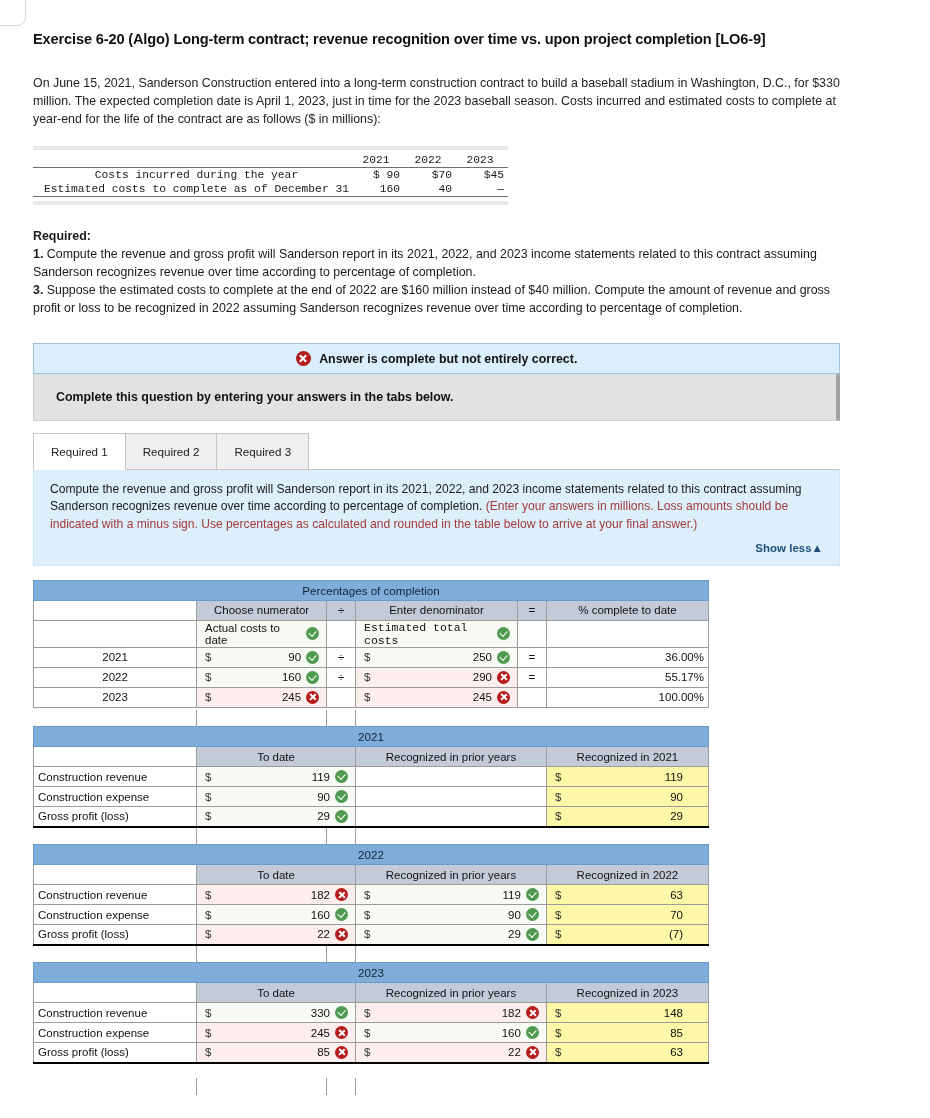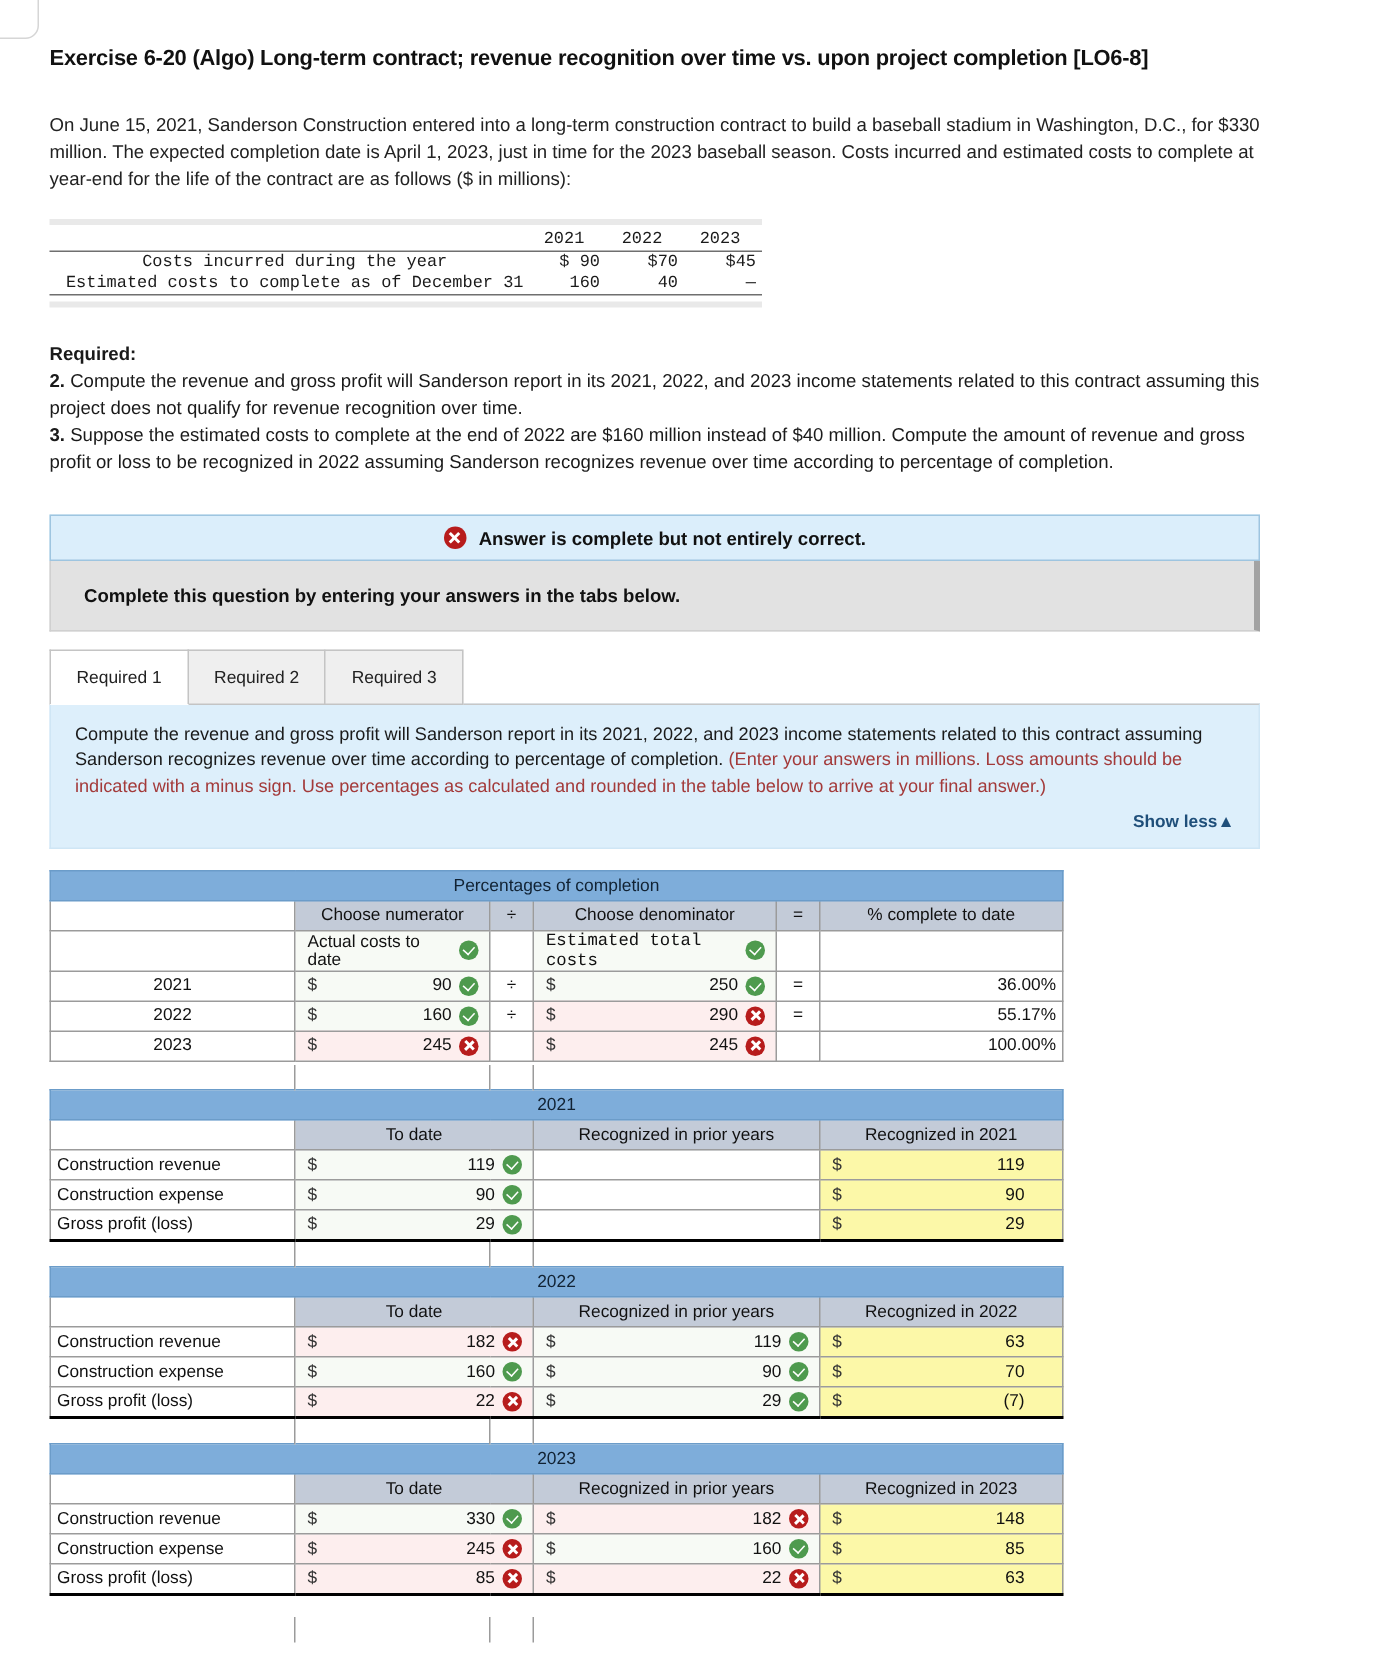--- a/index.html
+++ b/index.html
@@ -226,21 +226,21 @@
   .spacer td.edge { border-left: 1px solid #9b9b9b; border-right: 1px solid #9b9b9b; }
   .nb { border: none !important; background: #fff !important; }
 </style>
 </head>
 <body>
 
 <div class="page-corner"></div>
 
 <div class="wrap">
 
-  <h1 class="ex-title">Exercise 6-20 (Algo) Long-term contract; revenue recognition over time vs. upon project completion [LO6-8]</h1>
+  <h1 class="ex-title">Exercise 6-20 (Algo) Long-term contract; revenue recognition over time vs. upon project completion [LO6-9]</h1>
 
   <p class="intro">On June 15, 2021, Sanderson Construction entered into a long-term construction contract to build a baseball stadium in Washington, D.C., for $330 million. The expected completion date is April 1, 2023, just in time for the 2023 baseball season. Costs incurred and estimated costs to complete at year-end for the life of the contract are as follows ($ in millions):</p>
 
   <table class="costs">
     <tbody id="costs-body">
         <tr class="top-rule">
           <td colspan="4"></td>
         </tr>
         <tr class="hdr-band">
           <td class="lbl"></td>
@@ -262,21 +262,21 @@
         </tr>
         <tr class="bot-rule">
           <td colspan="4"></td>
         </tr>
       </tbody>
   </table>
 
   <div class="req">
     <div class="req-head">Required:</div>
     <div id="required-items">
-        <div><b>2.</b><span> Compute the revenue and gross profit will Sanderson report in its 2021, 2022, and 2023 income statements related to this contract assuming this project does not qualify for revenue recognition over time.</span></div>
+        <div><b>1.</b><span> Compute the revenue and gross profit will Sanderson report in its 2021, 2022, and 2023 income statements related to this contract assuming Sanderson recognizes revenue over time according to percentage of completion.</span></div>
         <div><b>3.</b><span> Suppose the estimated costs to complete at the end of 2022 are $160 million instead of $40 million. Compute the amount of revenue and gross profit or loss to be recognized in 2022 assuming Sanderson recognizes revenue over time according to percentage of completion.</span></div>
       </div>
   </div>
 
   <div class="alert">
     <span class="badge badge-lg bad"></span>
     <span style="padding-left:5px;">Answer is complete but not entirely correct.</span>
   </div>
 
   <div class="sub-bar">Complete this question by entering your answers in the tabs below.</div>
@@ -305,21 +305,21 @@
         <col style="width:157px">
     </colgroup>
     <tbody id="pct-body">
         <tr>
           <td class="band" colspan="6">Percentages of completion</td>
         </tr>
         <tr>
           <td></td>
           <td class="colhdr">Choose numerator</td>
           <td class="colhdr">÷</td>
-          <td class="colhdr">Choose denominator</td>
+          <td class="colhdr">Enter denominator</td>
           <td class="colhdr">=</td>
           <td class="colhdr">% complete to date</td>
         </tr>
         <tr>
           <td></td>
           <td class="money right">
             <div class="inner" style="justify-content:center;">
               <span style="padding-right:6px">Actual costs to date</span>
               <span class="badge ok"></span>
             </div>

